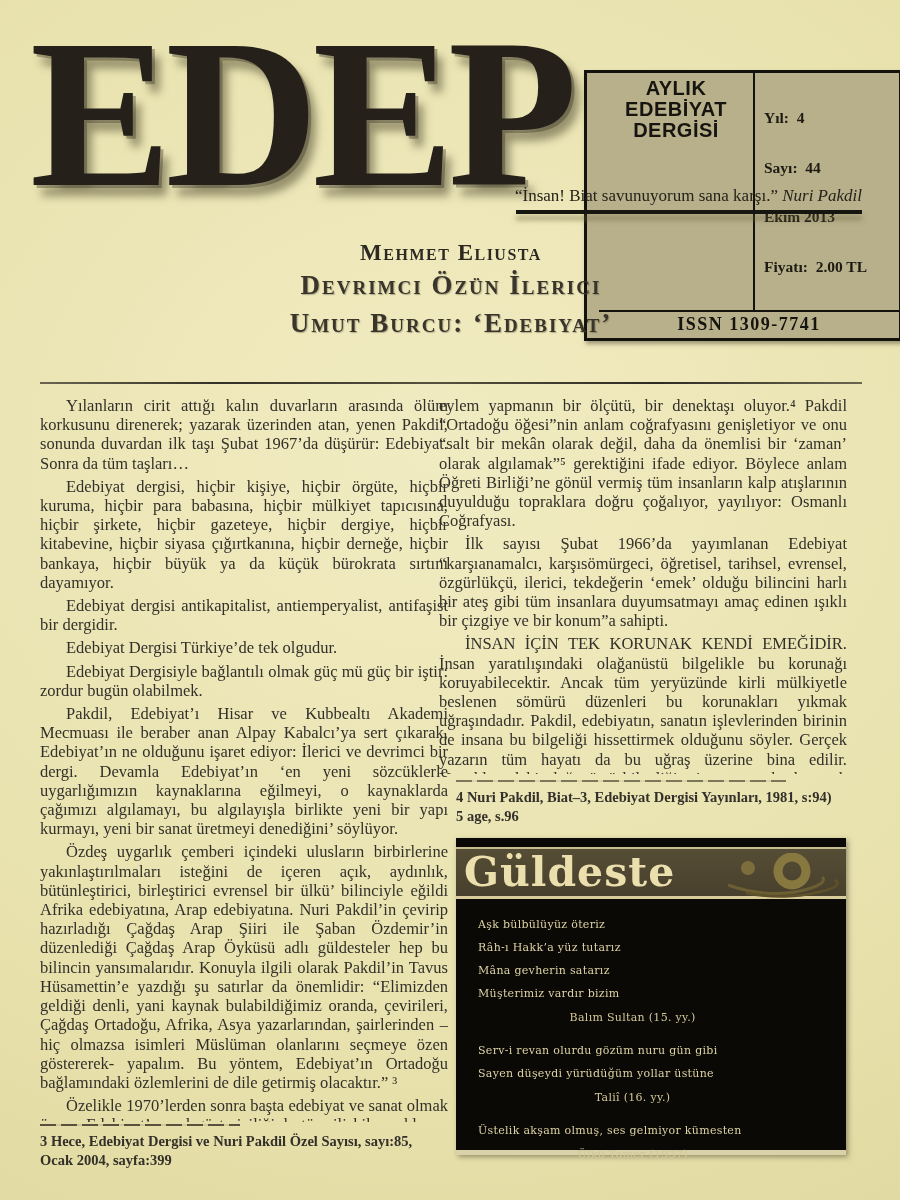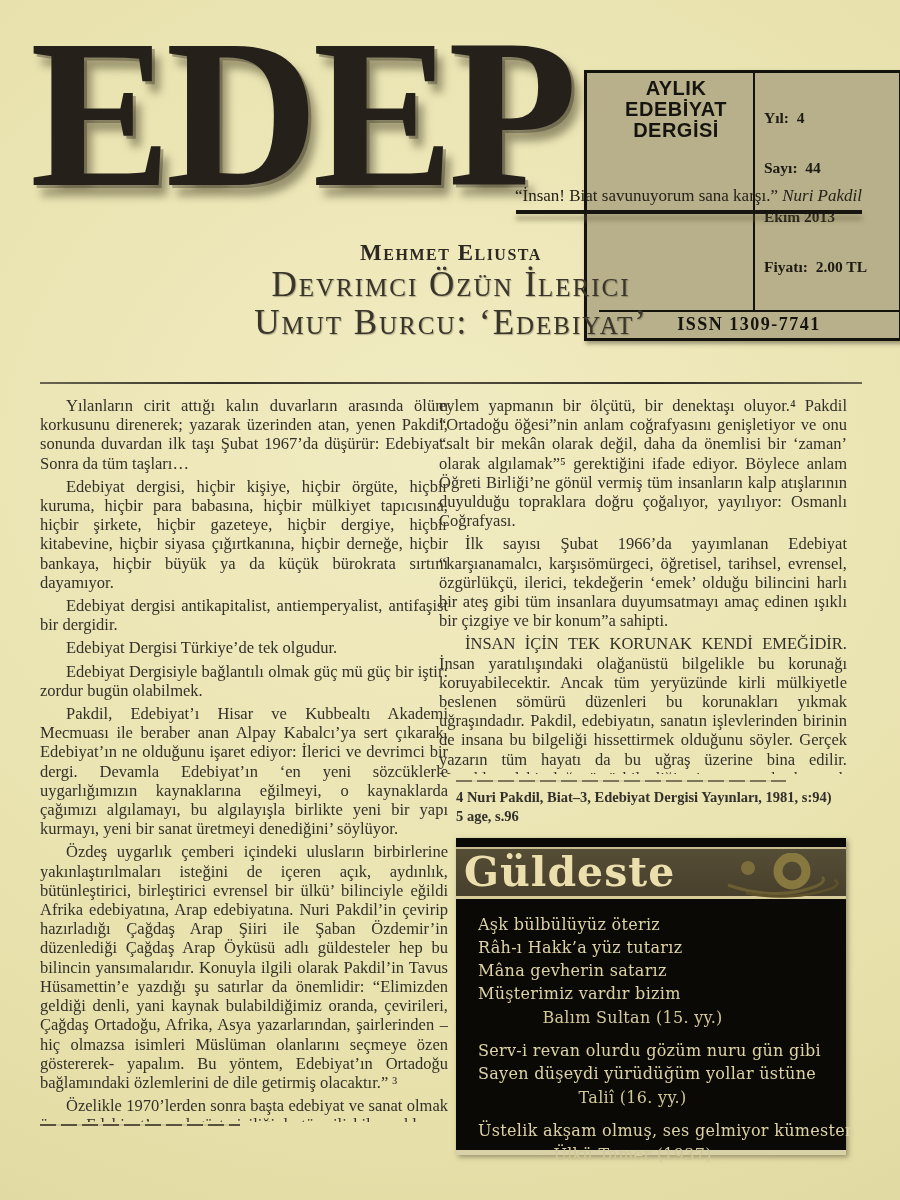--- a/index.html
+++ b/index.html
@@ -62,22 +62,22 @@
     box-shadow:0 6px 5px rgba(110,100,65,.55);
   }
 
   
   .heading{position:absolute; left:40px; top:240px; width:822px; text-align:center;}
   .byline{
     font-variant:small-caps; font-weight:bold;
     font-size:23px; letter-spacing:1.5px; color:#2d2922;
   }
   .title-line{
-    font-variant:small-caps; font-weight:normal;
-    font-size:35px; line-height:38px; letter-spacing:2px;
+    font-variant:small-caps; font-weight:bold;
+    font-size:27px; line-height:38px; letter-spacing:2px;
     color:#3a352a; text-shadow:1px 1px 1px rgba(60,54,40,.35);
   }
   .head-rule{
     position:absolute; left:40px; top:382px; width:822px; height:2px;
     background:linear-gradient(90deg,#6a6450,#333026 22%,#55503f 48%,#2e2b22 75%,#6a6450);
   }
 
   
   .col{
     position:absolute; width:408px;
@@ -119,21 +119,21 @@
     font-family:"DejaVu Serif", serif;
     font-weight:bold; font-size:41px; line-height:46px;
     letter-spacing:1px; color:#ecdfae;
     border-bottom:3px solid #d9cc9b;
     display:block;
   }
   .g-orn{position:absolute; right:2px; top:4px;}
   .g-body{
     padding:14px 32px 0 22px;
     font-family:"DejaVu Serif", serif;
-    font-size:16px; line-height:23px;
+    font-size:11px; line-height:23px;
     color:#ddd3a4; letter-spacing:.3px;
   }
   .g-poem{margin:0 0 10px 0;}
   .g-line{white-space:nowrap;}
   .g-attr{text-align:center; width:92%; color:#d2c898; padding-top:1px;}
 </style>
 </head>
 <body>
 
 <div class="page">
@@ -175,20 +175,21 @@
     <p>Edebiyat dergisi, hiçbir kişiye, hiçbir örgüte, hiçbir kuruma, hiçbir para babasına, hiçbir mülkiyet tapıcısına, hiçbir şirkete, hiçbir gazeteye, hiçbir dergiye, hiçbir kitabevine, hiçbir siyasa çığırtkanına, hiçbir derneğe, hiçbir bankaya, hiçbir büyük ya da küçük bürokrata sırtını dayamıyor.</p>
     <p>Edebiyat dergisi antikapitalist, antiemperyalist, antifaşist bir dergidir.</p>
     <p>Edebiyat Dergisi Türkiye’de tek olgudur.</p>
     <p>Edebiyat Dergisiyle bağlantılı olmak güç mü güç bir iştir: zordur bugün olabilmek.</p>
     <p>Pakdil, Edebiyat’ı Hisar ve Kubbealtı Akademi Mecmuası ile beraber anan Alpay Kabalcı’ya sert çıkarak, Edebiyat’ın ne olduğunu işaret ediyor: İlerici ve devrimci bir dergi. Devamla Edebiyat’ın ‘en yeni sözcüklerle uygarlığımızın kaynaklarına eğilmeyi, o kaynaklarda çağımızı algılamayı, bu algılayışla birlikte yeni bir yapı kurmayı, yeni bir sanat üretmeyi denediğini’ söylüyor.</p>
     <p>Özdeş uygarlık çemberi içindeki ulusların birbirlerine yakınlaştırılmaları isteğini de içeren açık, aydınlık, bütünleştirici, birleştirici evrensel bir ülkü’ bilinciyle eğildi Afrika edebiyatına, Arap edebiyatına. Nuri Pakdil’in çevirip hazırladığı Çağdaş Arap Şiiri ile Şaban Özdemir’in düzenlediği Çağdaş Arap Öyküsü adlı güldesteler hep bu bilincin yansımalarıdır. Konuyla ilgili olarak Pakdil’in Tavus Hüsamettin’e yazdığı şu satırlar da önemlidir: “Elimizden geldiği denli, yani kaynak bulabildiğimiz oranda, çevirileri, Çağdaş Ortadoğu, Afrika, Asya yazarlarından, şairlerinden –hiç olmazsa isimleri Müslüman olanlarını seçmeye özen göstererek- yapalım. Bu yöntem, Edebiyat’ın Ortadoğu bağlamındaki özlemlerini de dile getirmiş olacaktır.” ³</p>
     <p>Özelikle 1970’lerden sonra başta edebiyat ve sanat olmak üzere; Edebiyat’ın yol göstericiliğiyle tüm ilişkilere eklenen “Ortadoğu öğesi” doğru düşünmenin, görmenin,</p>
   </div>
   <div class="footnote fn-left">
     <div class="fn-sep short"></div>
+    <div>3  Hece, Edebiyat Dergisi ve Nuri Pakdil Özel Sayısı, sayı:85, Ocak 2004, sayfa:399</div>
   </div>
 
   <div class="col col-right">
     <p class="noindent">eylem yapmanın bir ölçütü, bir denektaşı oluyor.⁴ Pakdil “Ortadoğu öğesi”nin anlam coğrafyasını genişletiyor ve onu “salt bir mekân olarak değil, daha da önemlisi bir ‘zaman’ olarak algılamak”⁵ gerektiğini ifade ediyor. Böylece anlam Öğreti Birliği’ne gönül vermiş tüm insanların kalp atışlarının duyulduğu topraklara doğru çoğalıyor, yayılıyor: Osmanlı Coğrafyası.</p>
     <p>İlk sayısı Şubat 1966’da yayımlanan Edebiyat “karşıanamalcı, karşısömürgeci, öğretisel, tarihsel, evrensel, özgürlükçü, ilerici, tekdeğerin ‘emek’ olduğu bilincini harlı bir ateş gibi tüm insanlara duyumsatmayı amaç edinen ışıklı bir çizgiye ve bir konum”a sahipti.</p>
     <p>İNSAN İÇİN TEK KORUNAK KENDİ EMEĞİDİR. İnsan yaratılışındaki olağanüstü bilgelikle bu korunağı koruyabilecektir. Ancak tüm yeryüzünde kirli mülkiyetle beslenen sömürü düzenleri bu korunakları yıkmak uğraşındadır. Pakdil, edebiyatın, sanatın işlevlerinden birinin de insana bu bilgeliği hissettirmek olduğunu söyler. Gerçek yazarın tüm hayatı da bu uğraş üzerine bina edilir. Yaradılışındaki olağanüstü bilgeliğin, insan, ancak okuyarak ayrımına varır.</p>
   </div>
   <div class="footnote fn-right">
     <div class="fn-sep wide"></div>
     <div>4  Nuri Pakdil, Biat–3, Edebiyat Dergisi Yayınları, 1981,  s:94)</div>

